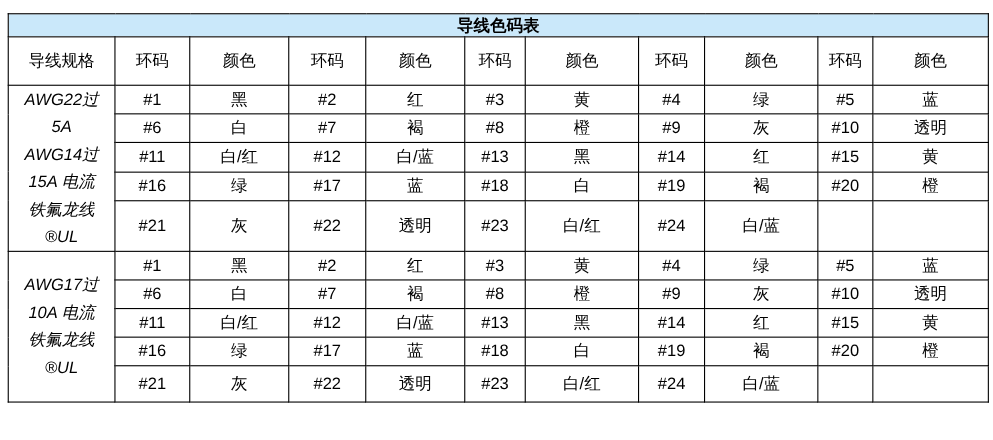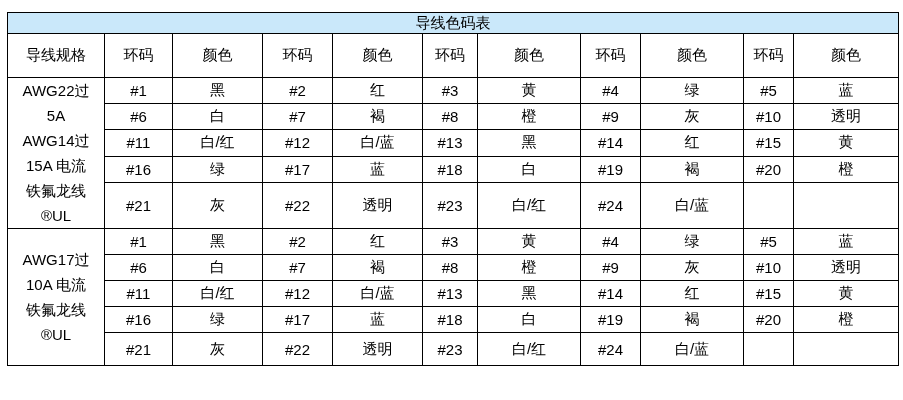--- a/index.html
+++ b/index.html
@@ -36,29 +36,29 @@
     vertical-align: middle;
     padding: 0;
     font-size: 15px;
     font-weight: normal;
     overflow: hidden;
     white-space: nowrap;
   }
   tr.title-row th {
     height: 21px;
     background: var(--title-bg);
-    font-weight: normal;
+    font-weight: bold;
     font-size: 15px;
   }
   tr.header-row th { height: 44px; }
   tbody td { height: 26px; }
   tr.tall-row-1 td { height: 46px; }
   tr.tall-row-2 td { height: 33px; }
   td.spec-cell { line-height: 25px; }
-  td.spec-cell div { height: 25px; }
+  td.spec-cell div { height: 25px; font-style: italic; }
 </style>
 </head>
 <body>
 
 <div class="screen">
   <table class="color-code-table">
     <colgroup>
       <col style="width:97px">
       <col style="width:68px">
       <col style="width:90px">

